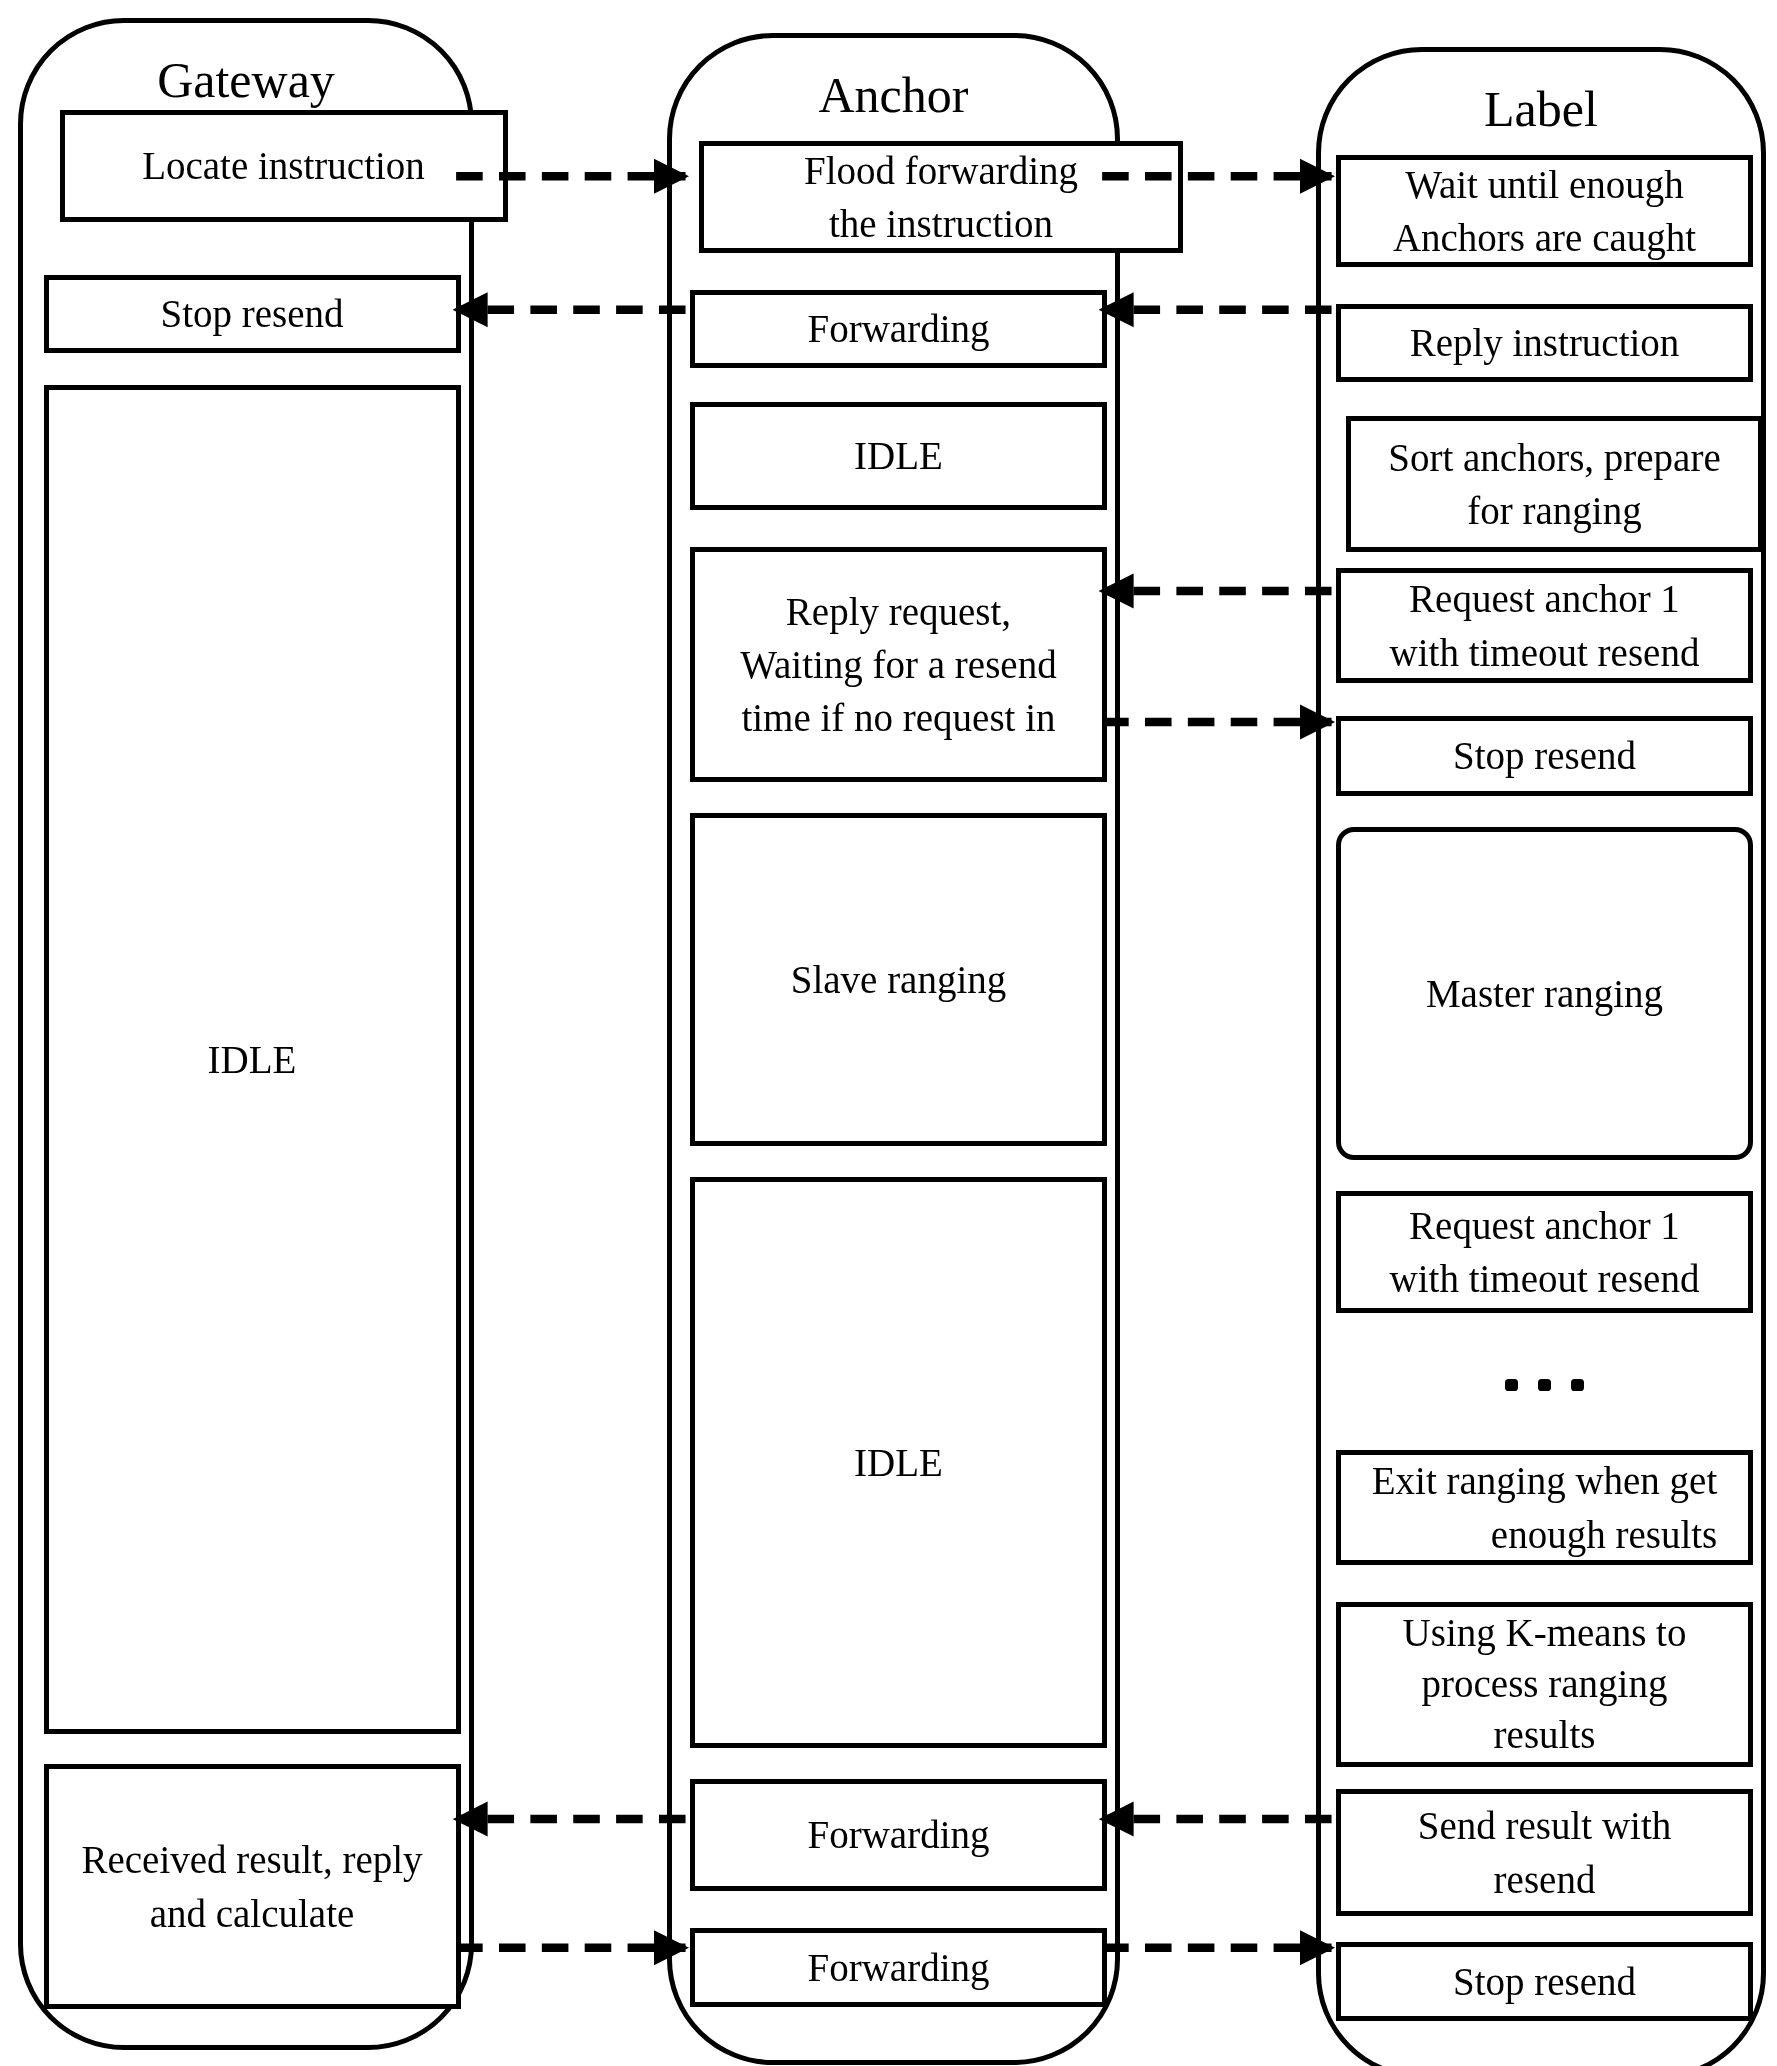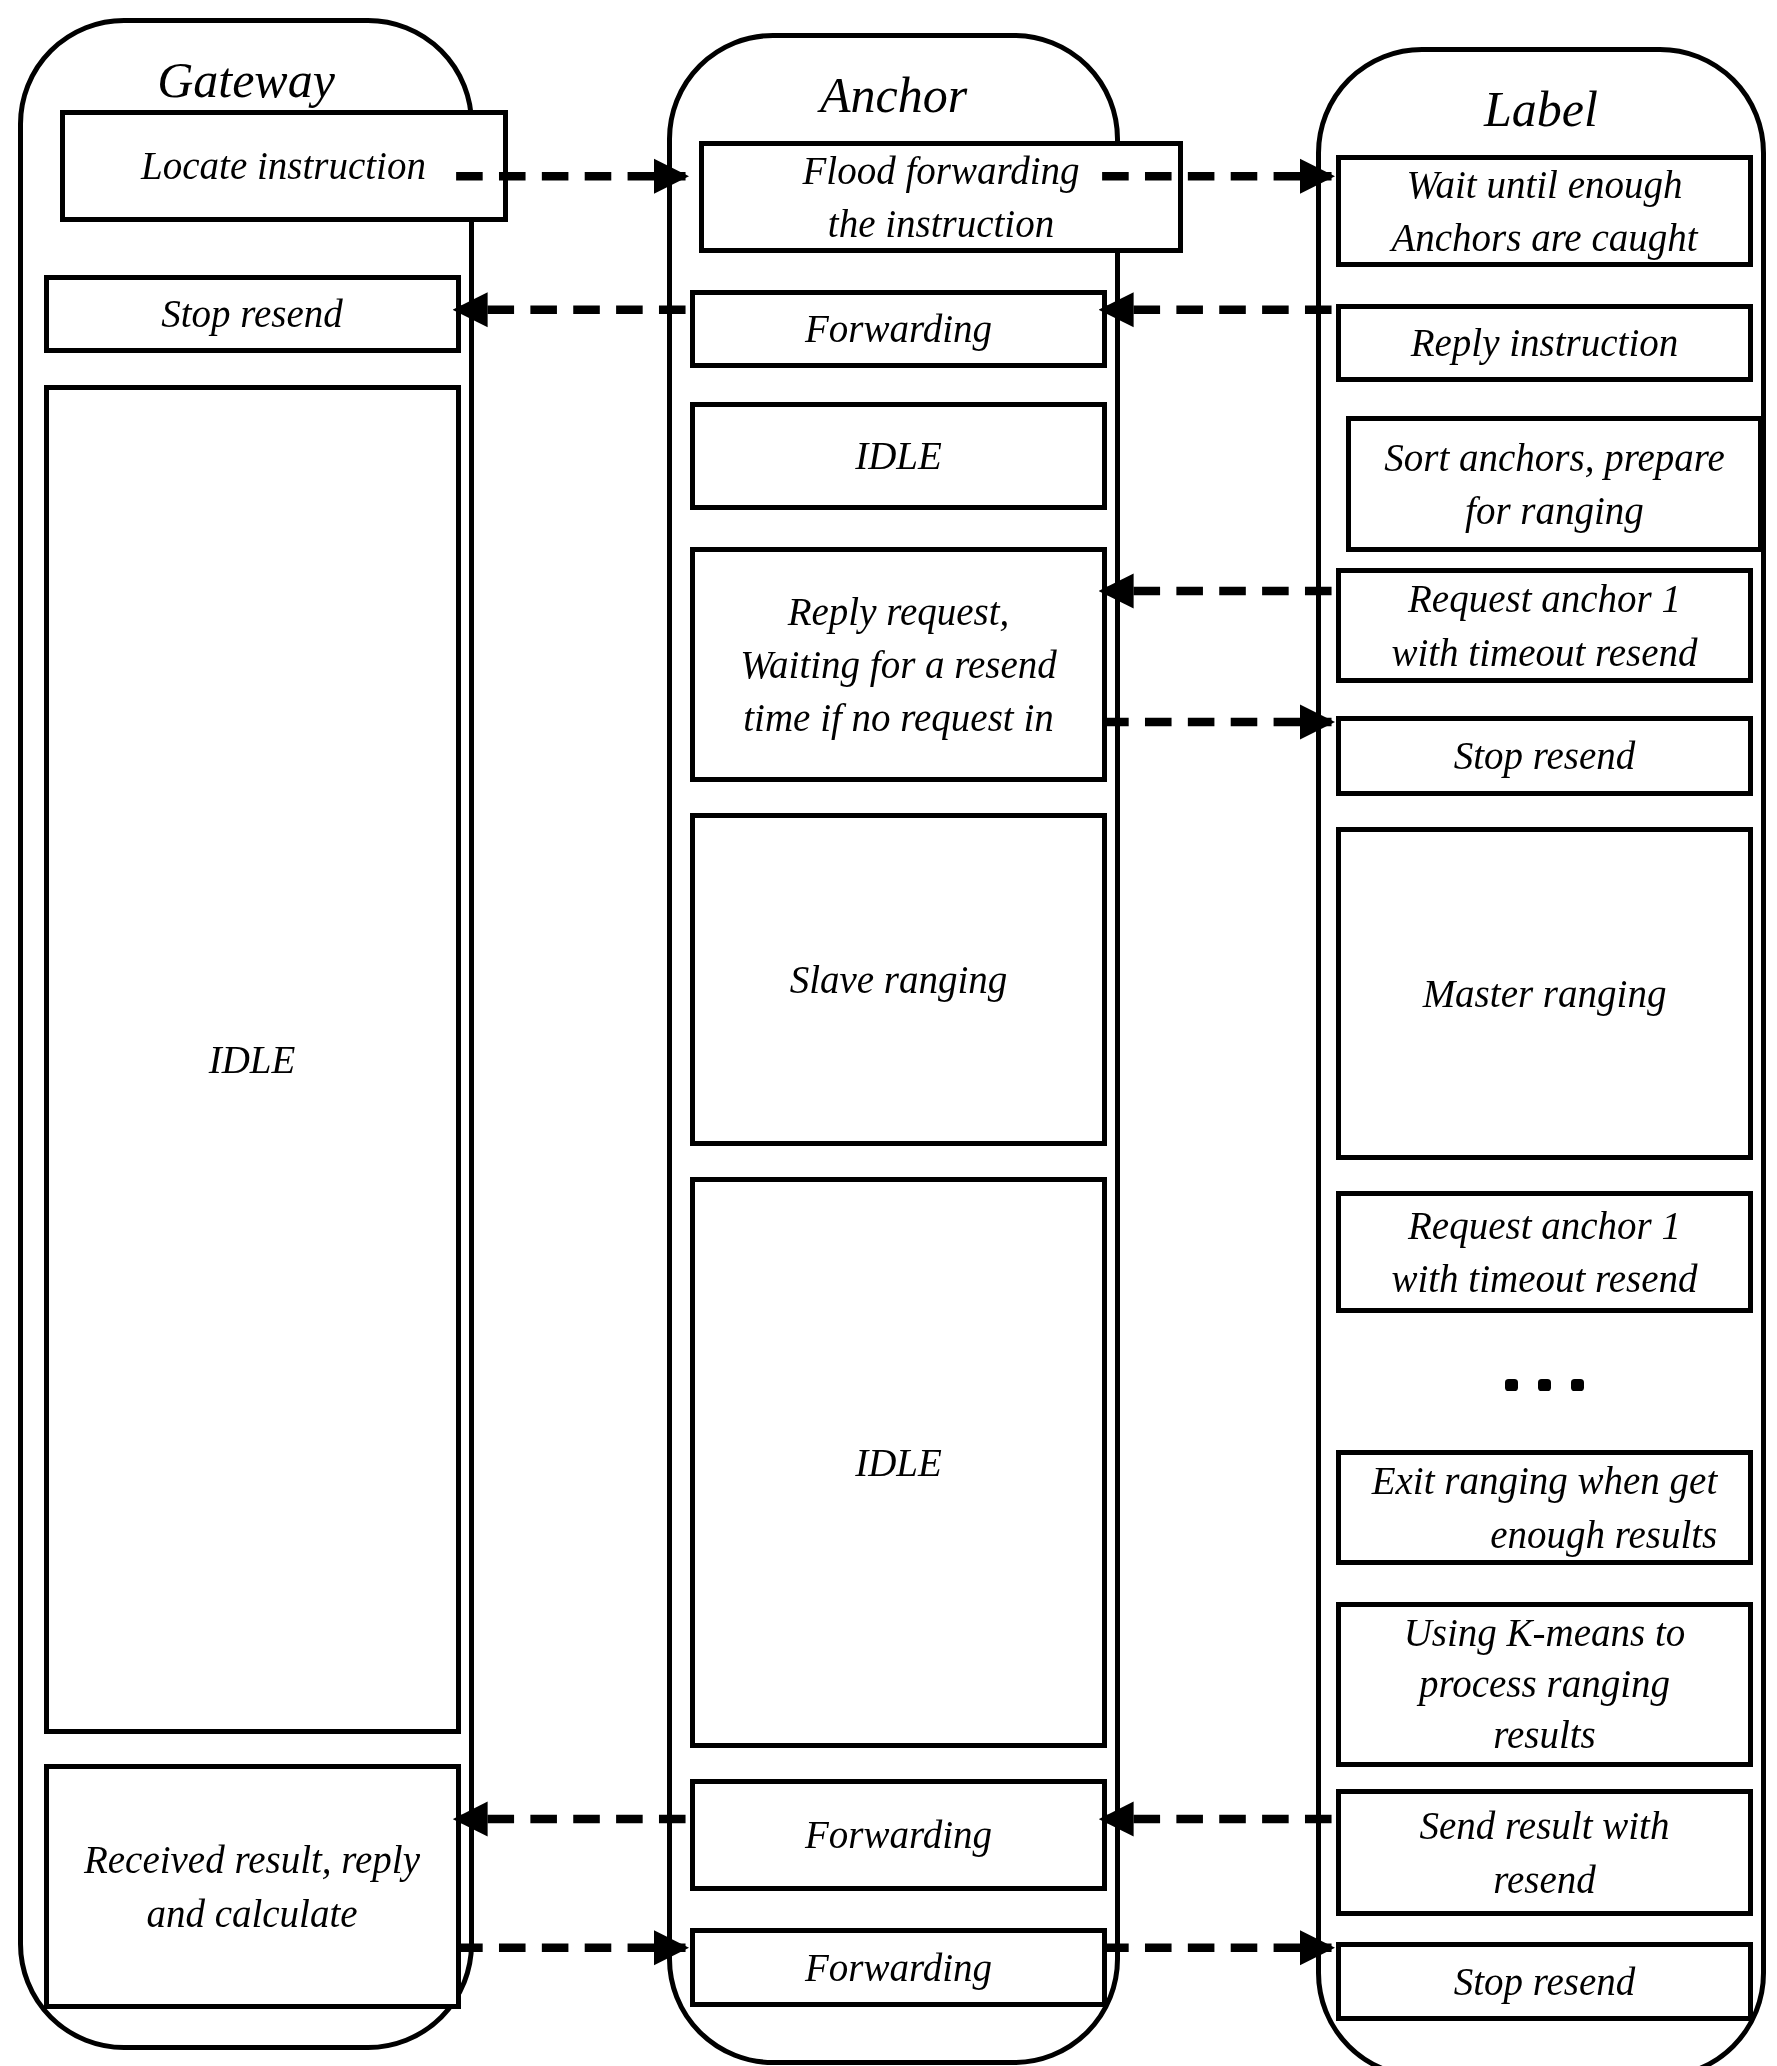--- a/index.html
+++ b/index.html
@@ -3,21 +3,20 @@
 <meta charset="utf-8">
 <style>
   html, body { margin: 0; padding: 0; background: #ffffff; }
   .canvas {
     position: relative;
     width: 1778px;
     height: 2066px;
     background: #ffffff;
     font-family: "Liberation Serif", "DejaVu Serif", serif;
     color: #000000;
-    font-style: italic;
   }
   .col {
     position: absolute;
     top: 18px;
     height: 2032px;
     border: 5.4px solid #000000;
     border-radius: 106px;
     box-sizing: border-box;
     background: #ffffff;
   }
@@ -95,21 +94,21 @@
   <section class="col" style="left:1316px; width:450px;margin-top:29px;">
     <div class="col-title">Label</div>
     <div class="bx" style="left:15px; top:103px; width:417px; height:112px;">Wait until enough
 Anchors are caught</div>
     <div class="bx" style="left:15px; top:252px; width:417px; height:78px;">Reply instruction</div>
     <div class="bx" style="left:25px; top:364px; width:417px; height:136px;">Sort anchors, prepare
 for ranging</div>
     <div class="bx" style="left:15px; top:516px; width:417px; height:115px;">Request anchor 1
 with timeout resend</div>
     <div class="bx" style="left:15px; top:664px; width:417px; height:80px;">Stop resend</div>
-    <div class="bx" style="left:15px; top:775px; width:417px; height:333px;">Master ranging</div>
+    <div class="bx" style="left:15px; top:775px; width:417px; height:333px;border-radius:18px;">Master ranging</div>
     <div class="bx" style="left:15px; top:1139px; width:417px; height:122px;">Request anchor 1
 with timeout resend</div>
     <div class="dots" style="left:15px; top:1309px; width:417px; height:48px;">
       <span class="dot"></span>
       <span class="dot"></span>
       <span class="dot"></span>
     </div>
     <div class="bx" style="left:15px; top:1398px; width:417px; height:115px;text-align:right;">Exit ranging when get
 enough results</div>
     <div class="bx" style="left:15px; top:1550px; width:417px; height:165px; line-height:1.3;">Using K-means to

